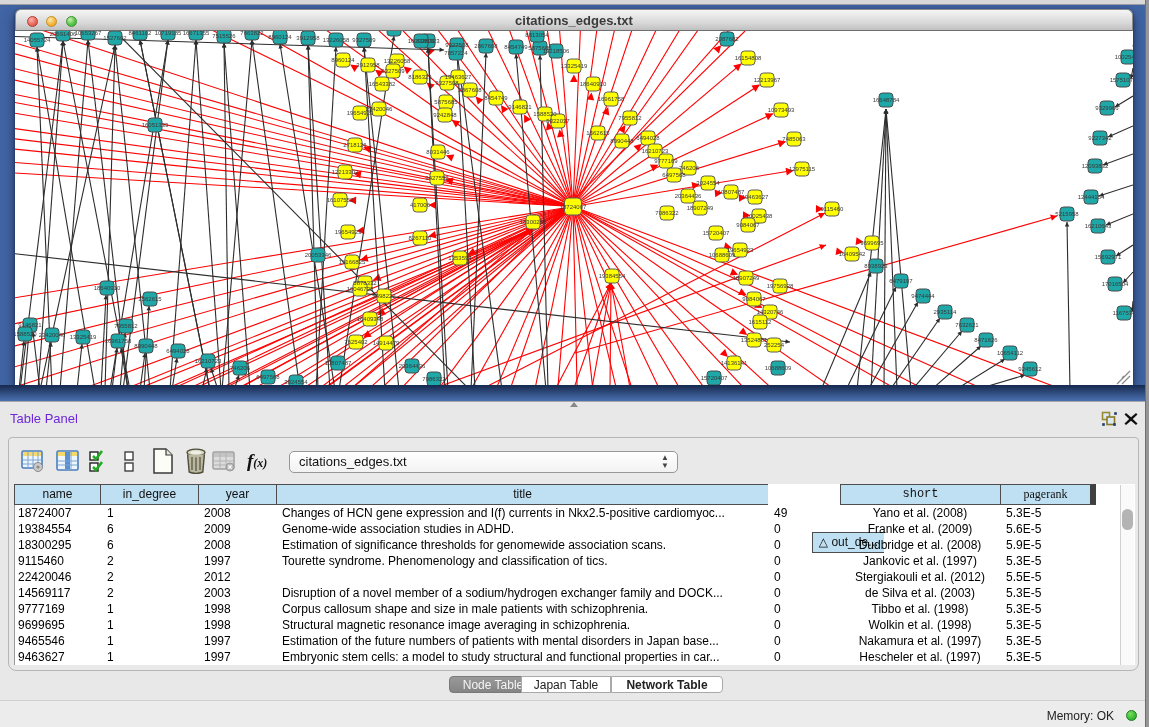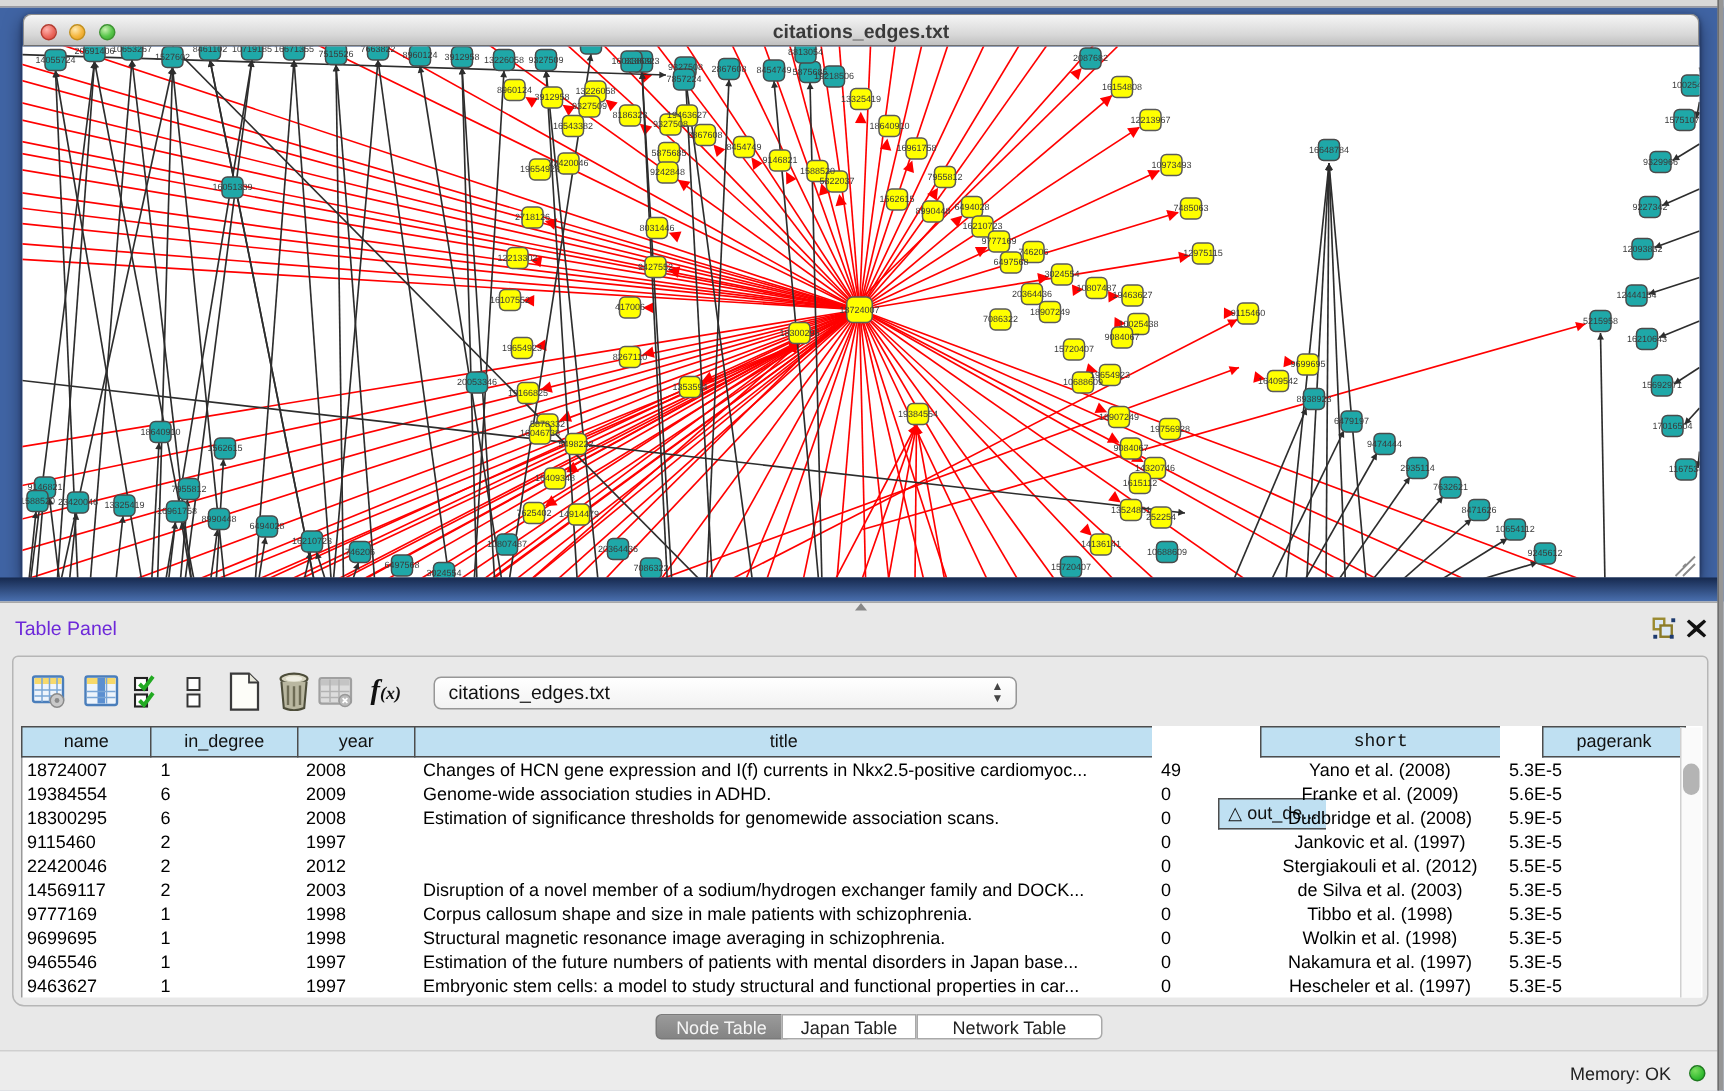--- a/index.html
+++ b/index.html
@@ -723,21 +723,21 @@
 <div style="position:absolute;left:247px;top:450px;width:26px;height:22px;font-family:'Liberation Serif',serif;font-style:italic;font-weight:bold;font-size:19px;color:#111">f<span style="font-size:12px;font-weight:bold">(x)</span></div>
 
 <div id="combo">citations_edges.txt<span class="ar">▲<br>▼</span></div>
 <div id="tbl"></div>
 <div class="hcell" style="left:14px;width:86px;">name</div>
 <div class="hcell" style="left:100px;width:98px;">in_degree</div>
 <div class="hcell" style="left:198px;width:78px;">year</div>
 <div class="hcell" style="left:276px;width:492px;">title</div>
 <div class="hcell" style="left:812px;width:72px;margin-top:48px;">△ out_de...</div>
 <div class="hcell" style="left:840px;width:160px;font-family:Liberation Mono, monospace;">short</div>
-<div class="hcell" style="left:1028px;width:96px;border-right:1px solid #404040;">pagerank</div>
+<div class="hcell" style="left:1000px;width:96px;border-right:6px solid #404040;font-family:Liberation Serif, serif;">pagerank</div>
 <div class="trow" style="top:505px">
 <span class="c0">18724007</span>
     <span class="c1">1</span>
     <span class="c2">2008</span>
 <span class="c3">Changes of HCN gene expression and I(f) currents in Nkx2.5-positive cardiomyoc...</span>
     <span class="c4">49</span>
     <span class="c5">Yano et al. (2008)</span>
 <span class="c6">5.3E-5</span>
   </div>
 <div class="trow" style="top:521px">
@@ -755,20 +755,21 @@
     <span class="c2">2008</span>
 <span class="c3">Estimation of significance thresholds for genomewide association scans.</span>
     <span class="c4">0</span>
     <span class="c5">Dudbridge et al. (2008)</span>
 <span class="c6">5.9E-5</span>
   </div>
 <div class="trow" style="top:553px">
 <span class="c0">9115460</span>
     <span class="c1">2</span>
     <span class="c2">1997</span>
+<span class="c3">Tourette syndrome. Phenomenology and classification of tics.</span>
     <span class="c4">0</span>
     <span class="c5">Jankovic et al. (1997)</span>
 <span class="c6">5.3E-5</span>
   </div>
 <div class="trow" style="top:569px">
 <span class="c0">22420046</span>
     <span class="c1">2</span>
     <span class="c2">2012</span>
     <span class="c4">0</span>
     <span class="c5">Stergiakouli et al. (2012)</span>
@@ -815,19 +816,19 @@
     <span class="c1">1</span>
     <span class="c2">1997</span>
 <span class="c3">Embryonic stem cells: a model to study structural and functional properties in car...</span>
     <span class="c4">0</span>
     <span class="c5">Hescheler et al. (1997)</span>
 <span class="c6">5.3E-5</span>
   </div>
 <div id="sbar"></div>
 <div id="sthumb"></div>
 <div id="tabs">
- <div class="tab" style="left:4px;width:88px;background:linear-gradient(#9a9a9a,#848484);color:#f5f5f5;border-color:#7a7a7a;border-radius:4px 0 0 4px;">Node Table</div>
+ <div class="tab" style="left:16px;width:88px;background:linear-gradient(#9a9a9a,#848484);color:#f5f5f5;border-color:#7a7a7a;border-radius:4px 0 0 4px;">Node Table</div>
  <div class="tab" style="left:88px;width:90px;">Japan Table</div>
- <div class="tab" style="left:178px;width:124px;border-radius:0 4px 4px 0;">Network Table</div>
+ <div class="tab" style="left:178px;width:112px;border-radius:0 4px 4px 0;font-weight:bold;">Network Table</div>
 </div>
 <div id="statbar"></div>
 <div id="mem">Memory: OK</div>
 <div id="grn"></div>
 <div id="rstrip"></div>
 </body></html>

